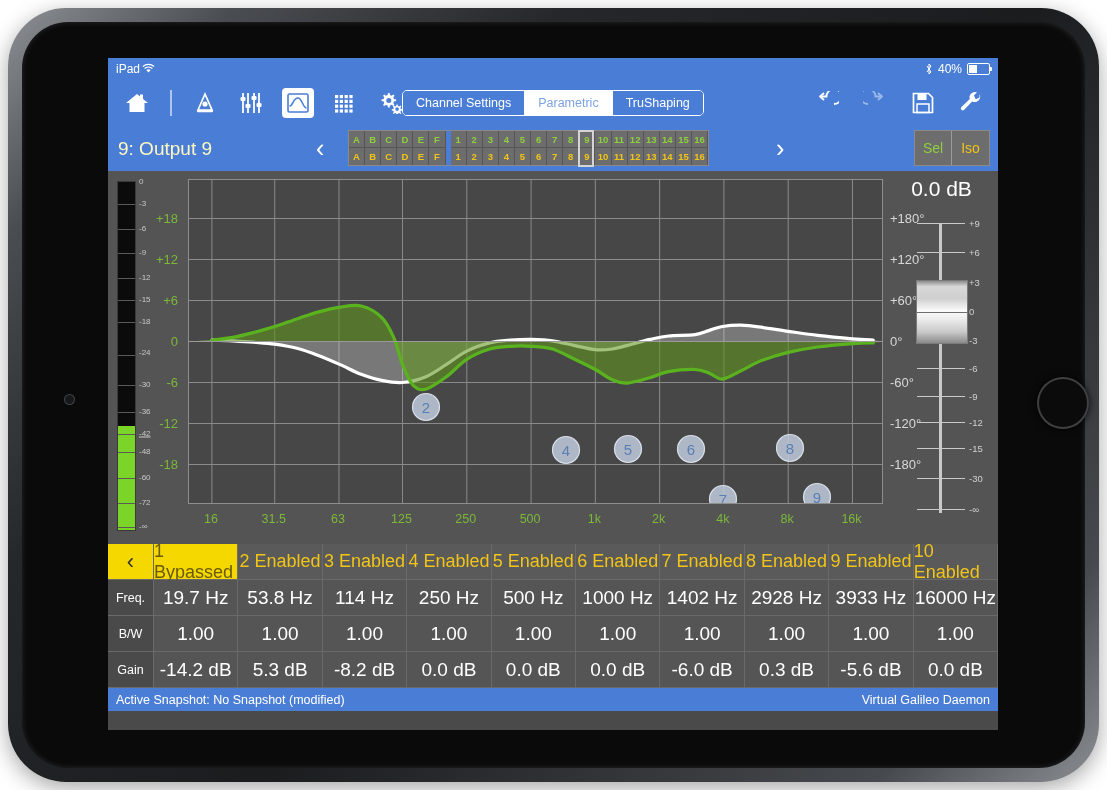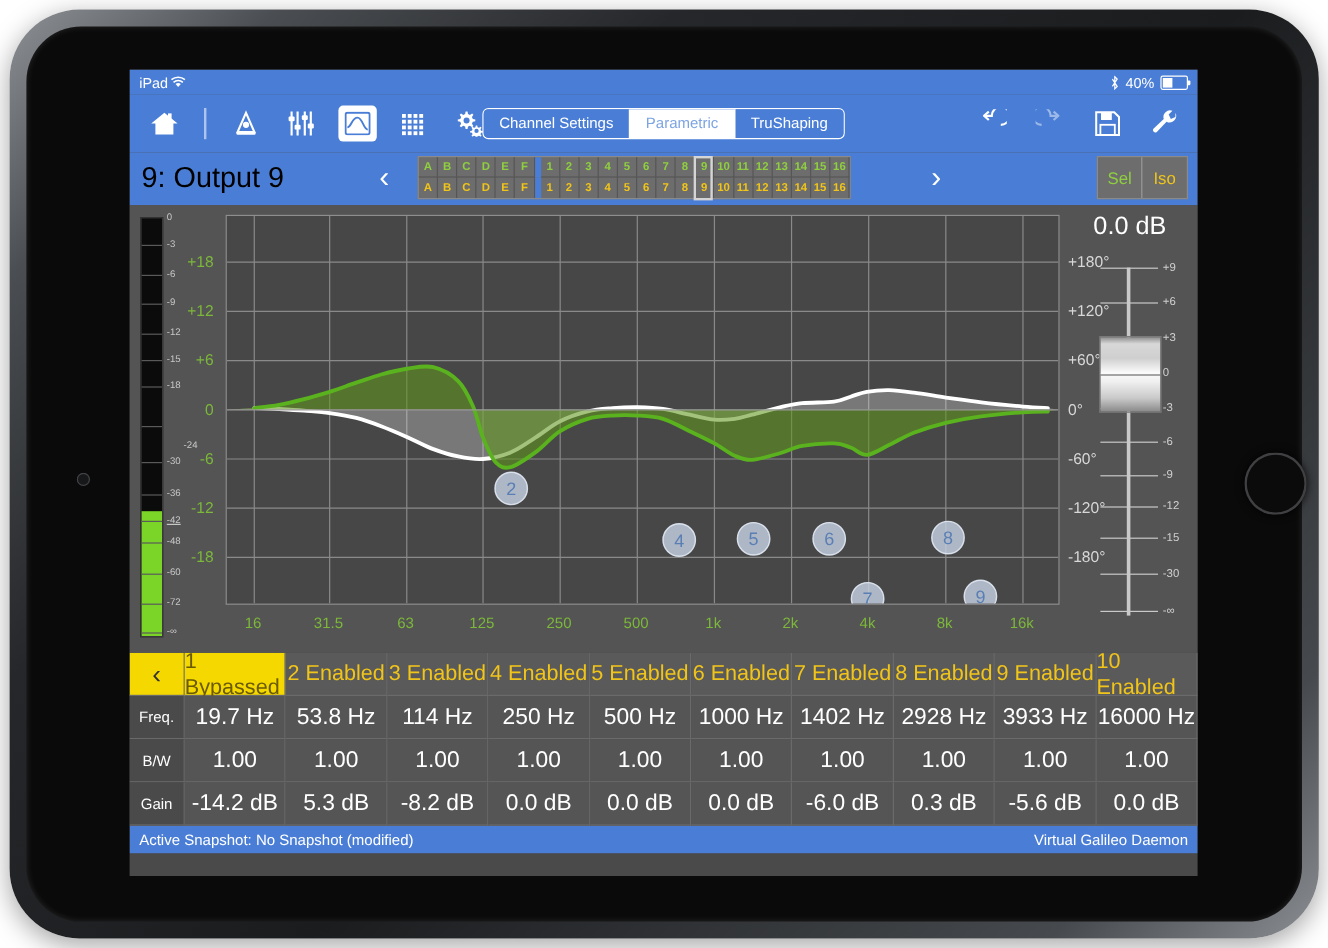--- a/index.html
+++ b/index.html
@@ -42,21 +42,21 @@
   .seg div{padding:5px 13px;font-size:12.5px;color:#fff;background:#4a7ed6;white-space:nowrap;
     border-right:1px solid #fff;}
   .seg div:last-child{border-right:none;}
   .seg div.active{background:#ffffff;color:#7da4e2;}
   .tb-right{position:absolute;right:14px;display:flex;align-items:center;gap:22px;}
   .tb-right .tb-ic{width:26px;height:26px;}
   .dim{opacity:.45;}
 
   
   .chanbar{height:44px;background:#4a7ed6;display:flex;align-items:center;position:relative;padding:0 10px;}
-  .chan-title{color:#000000;font-size:24px;}
+  .chan-title{color:#fef9c3;font-size:19px;}
   .arrow{color:#fff;font-size:25px;font-weight:300;line-height:1;cursor:pointer;}
   .arrow.left{position:absolute;left:208px;top:9px;}
   .arrow.right{position:absolute;left:668px;top:9px;}
   .chgrid{position:absolute;left:240px;top:3px;background:#6d6d6d;border:1px solid #8a8a8a;display:flex;flex-direction:column;}
   .chrow{display:flex;}
   .chcell{width:16.1px;height:17px;display:flex;align-items:center;justify-content:center;font-size:9.5px;font-weight:bold;
     border-right:1px solid #565656;box-sizing:border-box;}
   .chrow.top .chcell{color:#8fcf3f;border-bottom:1px solid #565656;}
   .chrow.bot .chcell{color:#f0c419;}
   .chgap{width:5px;background:#4a7ed6;}
@@ -335,21 +335,21 @@
             </div>
         </div>
         <div id="meter-labels">
             <div class="meter-lbl" style="top: 4px;">0</div>
             <div class="meter-lbl" style="top: 25.9213px;">-3</div>
             <div class="meter-lbl" style="top: 50.5827px;">-6</div>
             <div class="meter-lbl" style="top: 75.2441px;">-9</div>
             <div class="meter-lbl" style="top: 99.9055px;">-12</div>
             <div class="meter-lbl" style="top: 121.827px;">-15</div>
             <div class="meter-lbl" style="top: 143.748px;">-18</div>
-            <div class="meter-lbl" style="top: 194px; margin-left: 14px;">-24</div>
+            <div class="meter-lbl" style="top: 175px;">-24</div>
             <div class="meter-lbl" style="top: 206.772px;">-30</div>
             <div class="meter-lbl" style="top: 234.173px;">-36</div>
             <div class="meter-lbl" style="top: 256.094px; text-decoration: underline;">-42</div>
             <div class="meter-lbl" style="top: 273.906px;">-48</div>
             <div class="meter-lbl" style="top: 299.937px;">-60</div>
             <div class="meter-lbl" style="top: 324.598px;">-72</div>
             <div class="meter-lbl" style="top: 349.26px;">-∞</div>
           </div>
       </div>
 

